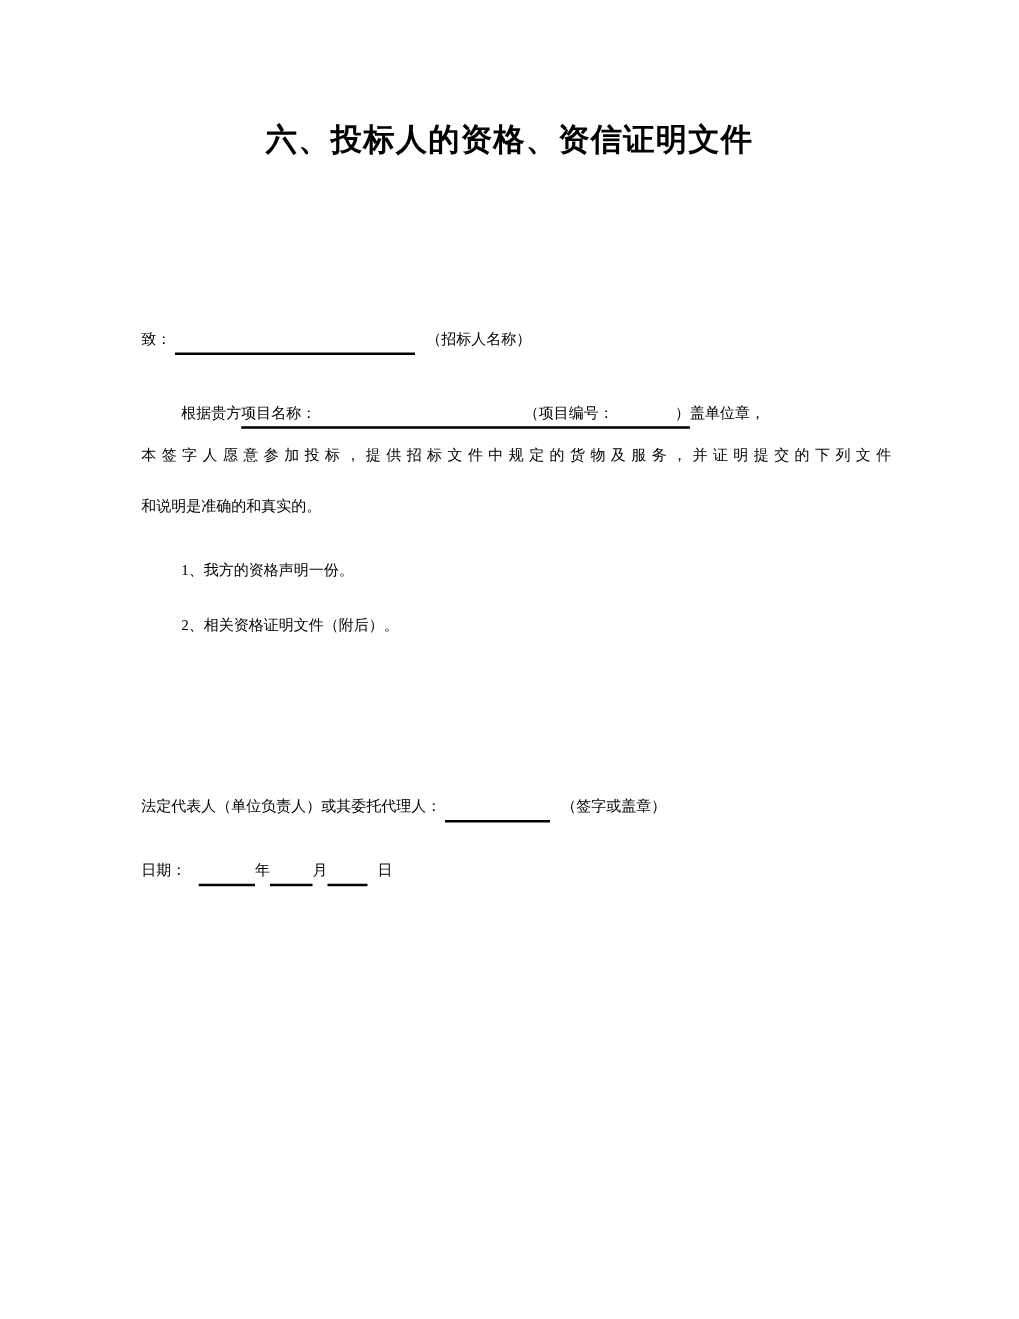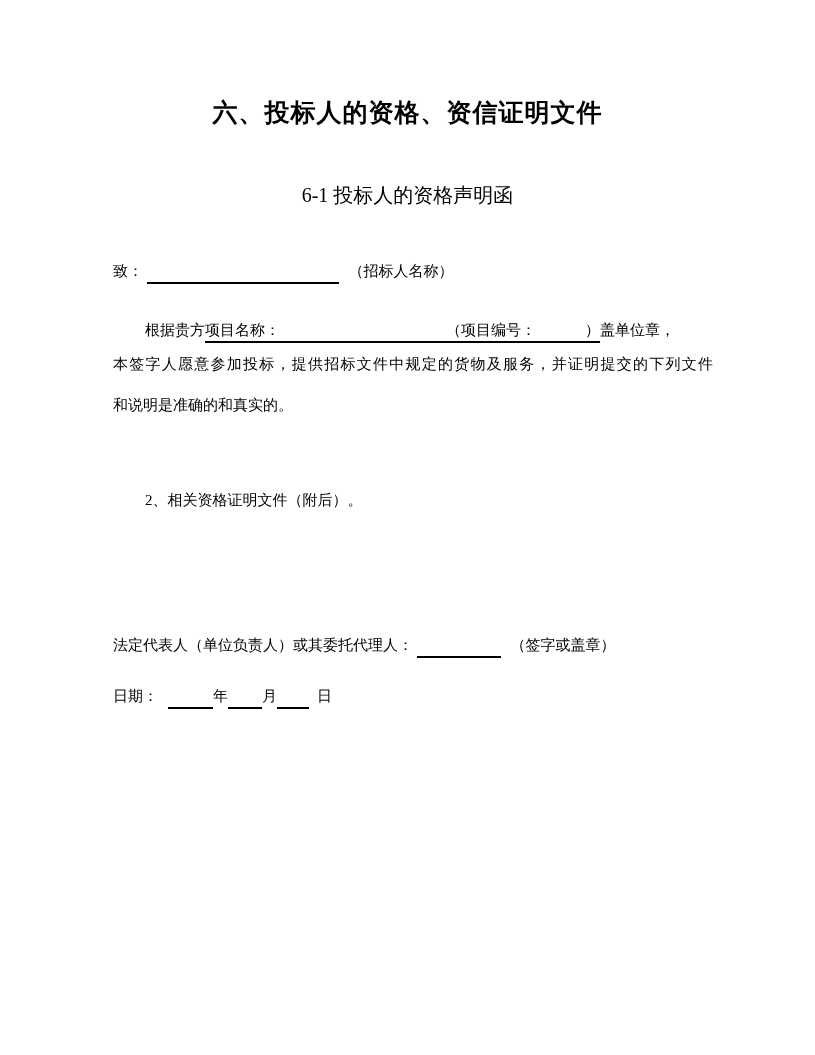--- a/index.html
+++ b/index.html
@@ -31,21 +31,21 @@
     width: 100%;
     text-align: center;
     font-size: 20px;
     font-weight: normal;
     line-height: 26px;
     white-space: nowrap;
   }
   .line {
     position: absolute;
     left: 113px;
-    font-size: 15px;
+    font-size: 12px;
     line-height: 22px;
     white-space: nowrap;
   }
   .indent { padding-left: 32px; }
   .justified {
     width: 600px;
     text-align: justify;
     text-align-last: justify;
     white-space: normal;
   }
@@ -77,36 +77,36 @@
   .gap8  { margin-left: 8px; }
   .gap10 { margin-left: 10px; }
 </style>
 </head>
 <body>
 
 <div class="page">
 
   <div class="doc-title">六、投标人的资格、资信证明文件</div>
 
-  <div class="doc-subtitle">6-1 投标人的资格声明函</div>
 
   <div class="line" style="top:260px">
     <span>致：</span>
     <span class="blank w192"></span>
     <span class="gap6">（招标人名称）</span>
   </div>
 
   <div class="line indent" style="top:307px">
     <span>根据贵方</span><span class="ugroup"><span>项目名称：</span><span class="spc w166"></span><span>（项目编号：</span><span class="spc w49"></span><span>）</span></span><span>盖单位章，</span>
   </div>
 
   <div class="line justified" style="top:353px">本签字人愿意参加投标，提供招标文件中规定的货物及服务，并证明提交的下列文件</div>
 
   <div class="line" style="top:394px">和说明是准确的和真实的。</div>
 
+  <div class="line indent" style="top:445px">1、我方的资格声明一份。</div>
 
   <div class="line indent" style="top:489px">2、相关资格证明文件（附后）。</div>
 
 
   <div class="line" style="top:634px">
     <span>法定代表人（单位负责人）或其委托代理人：</span>
     <span class="blank w84"></span>
     <span class="gap6">（签字或盖章）</span>
   </div>
 

